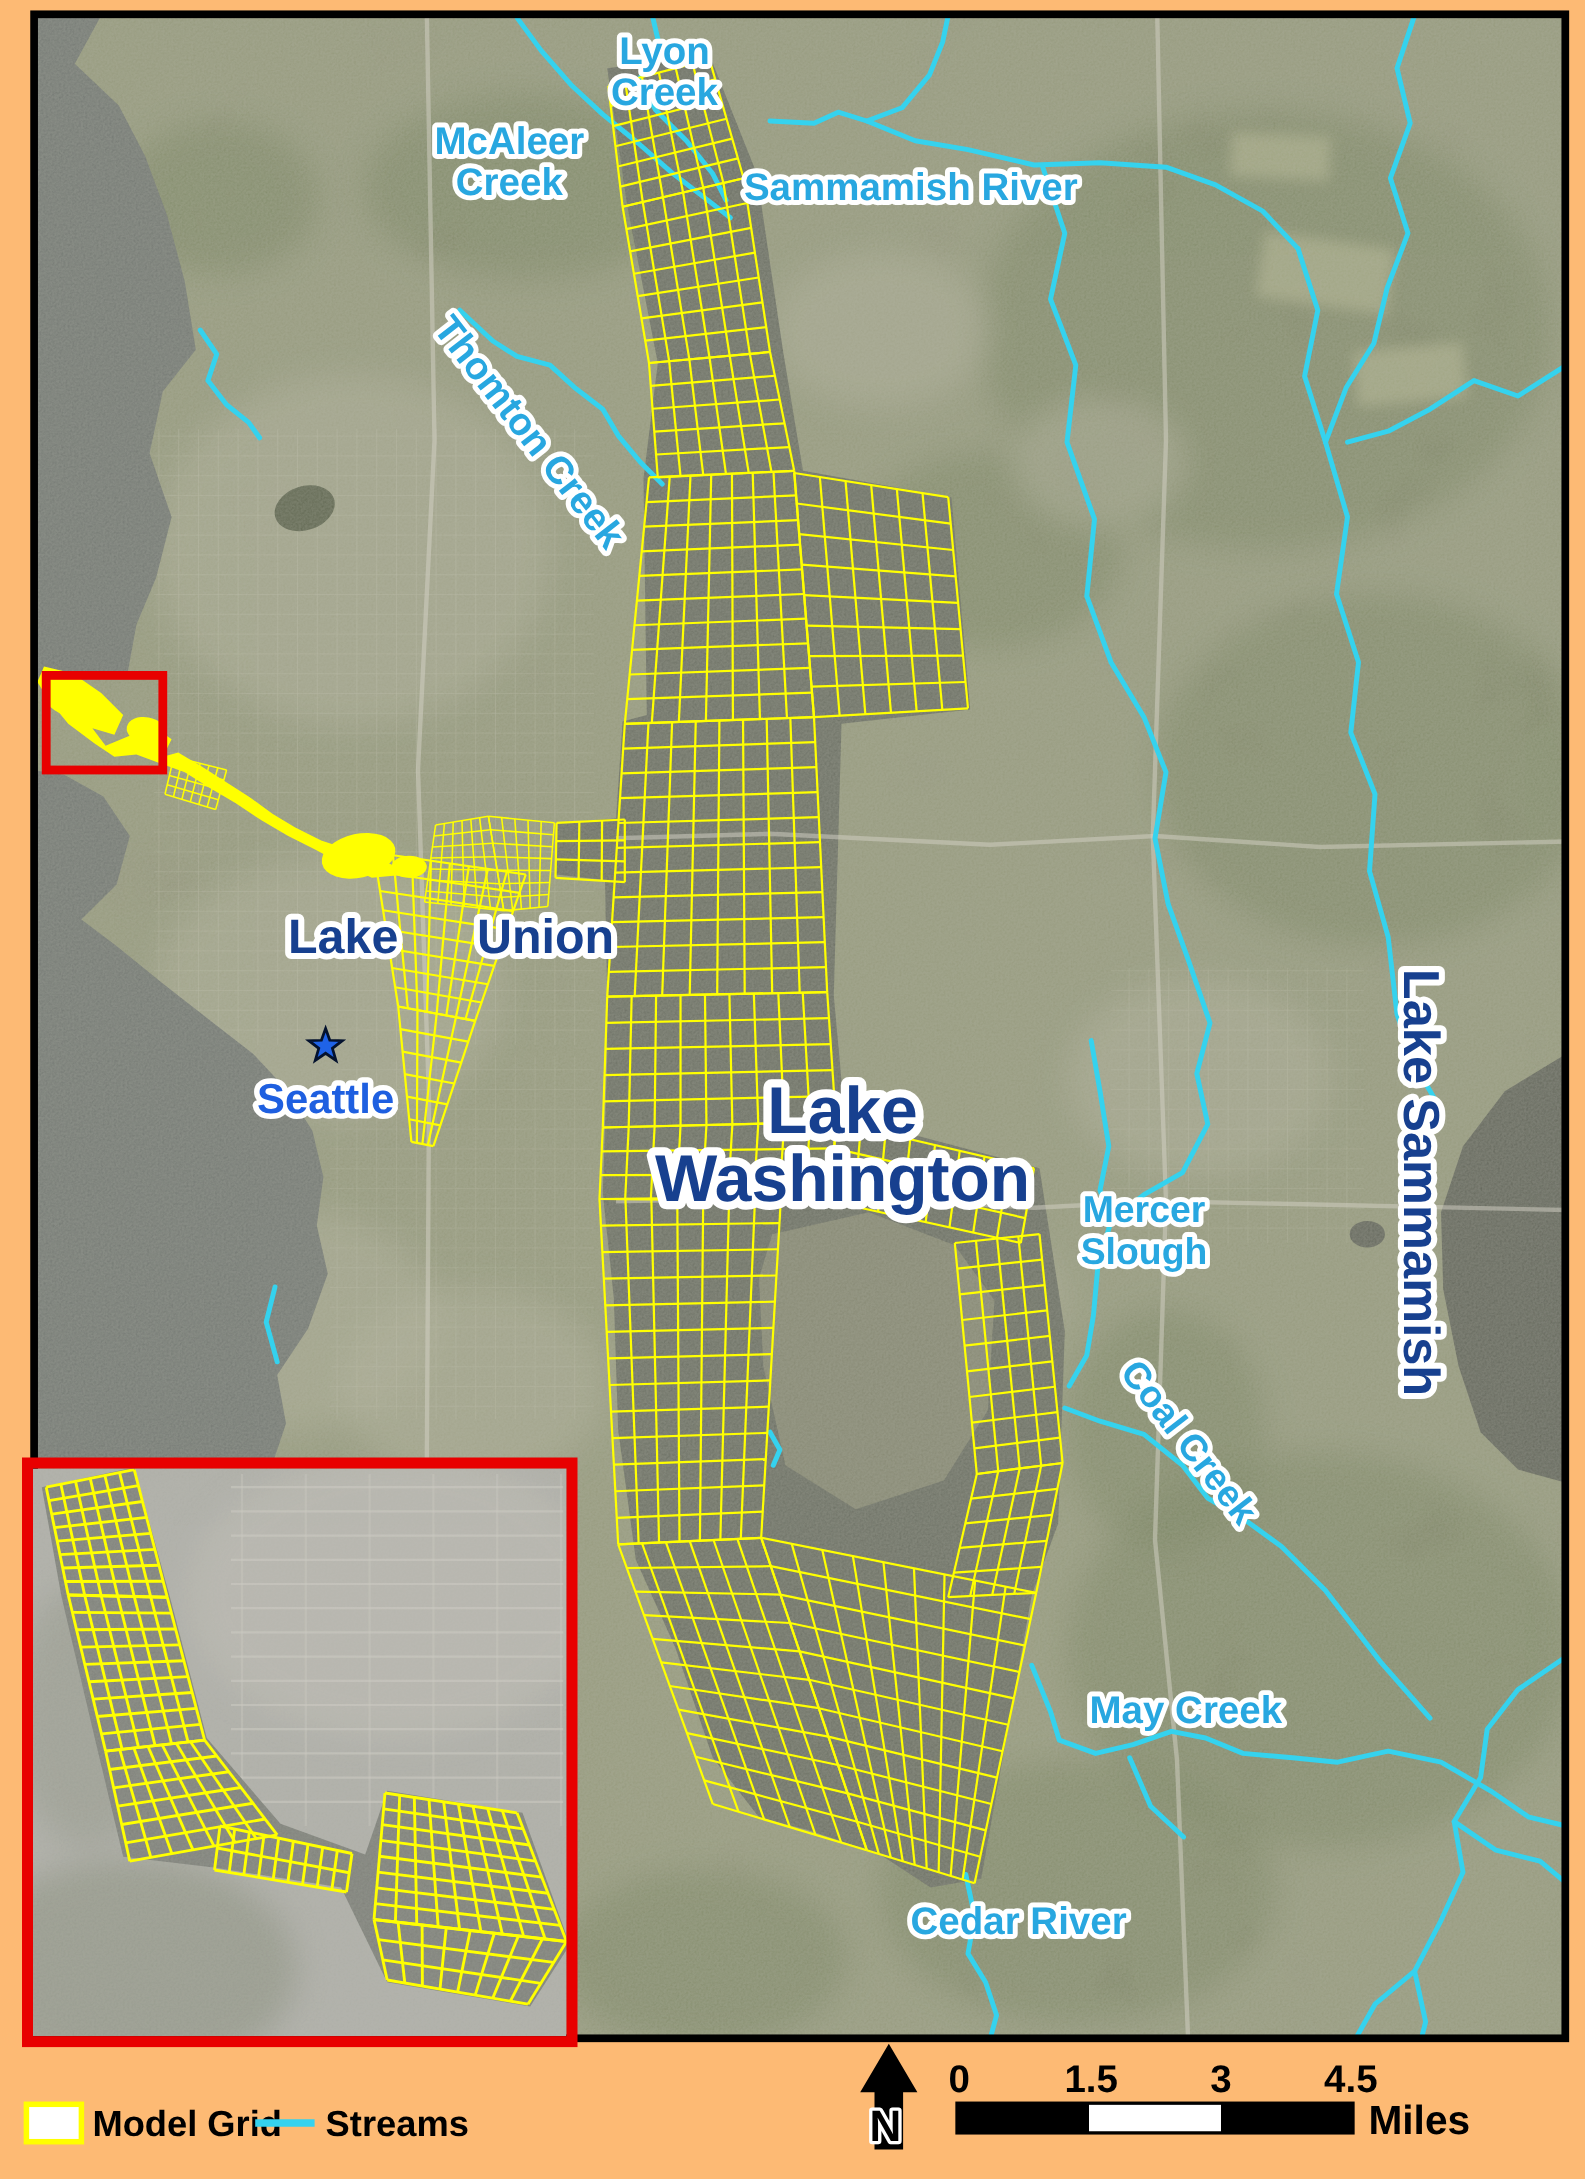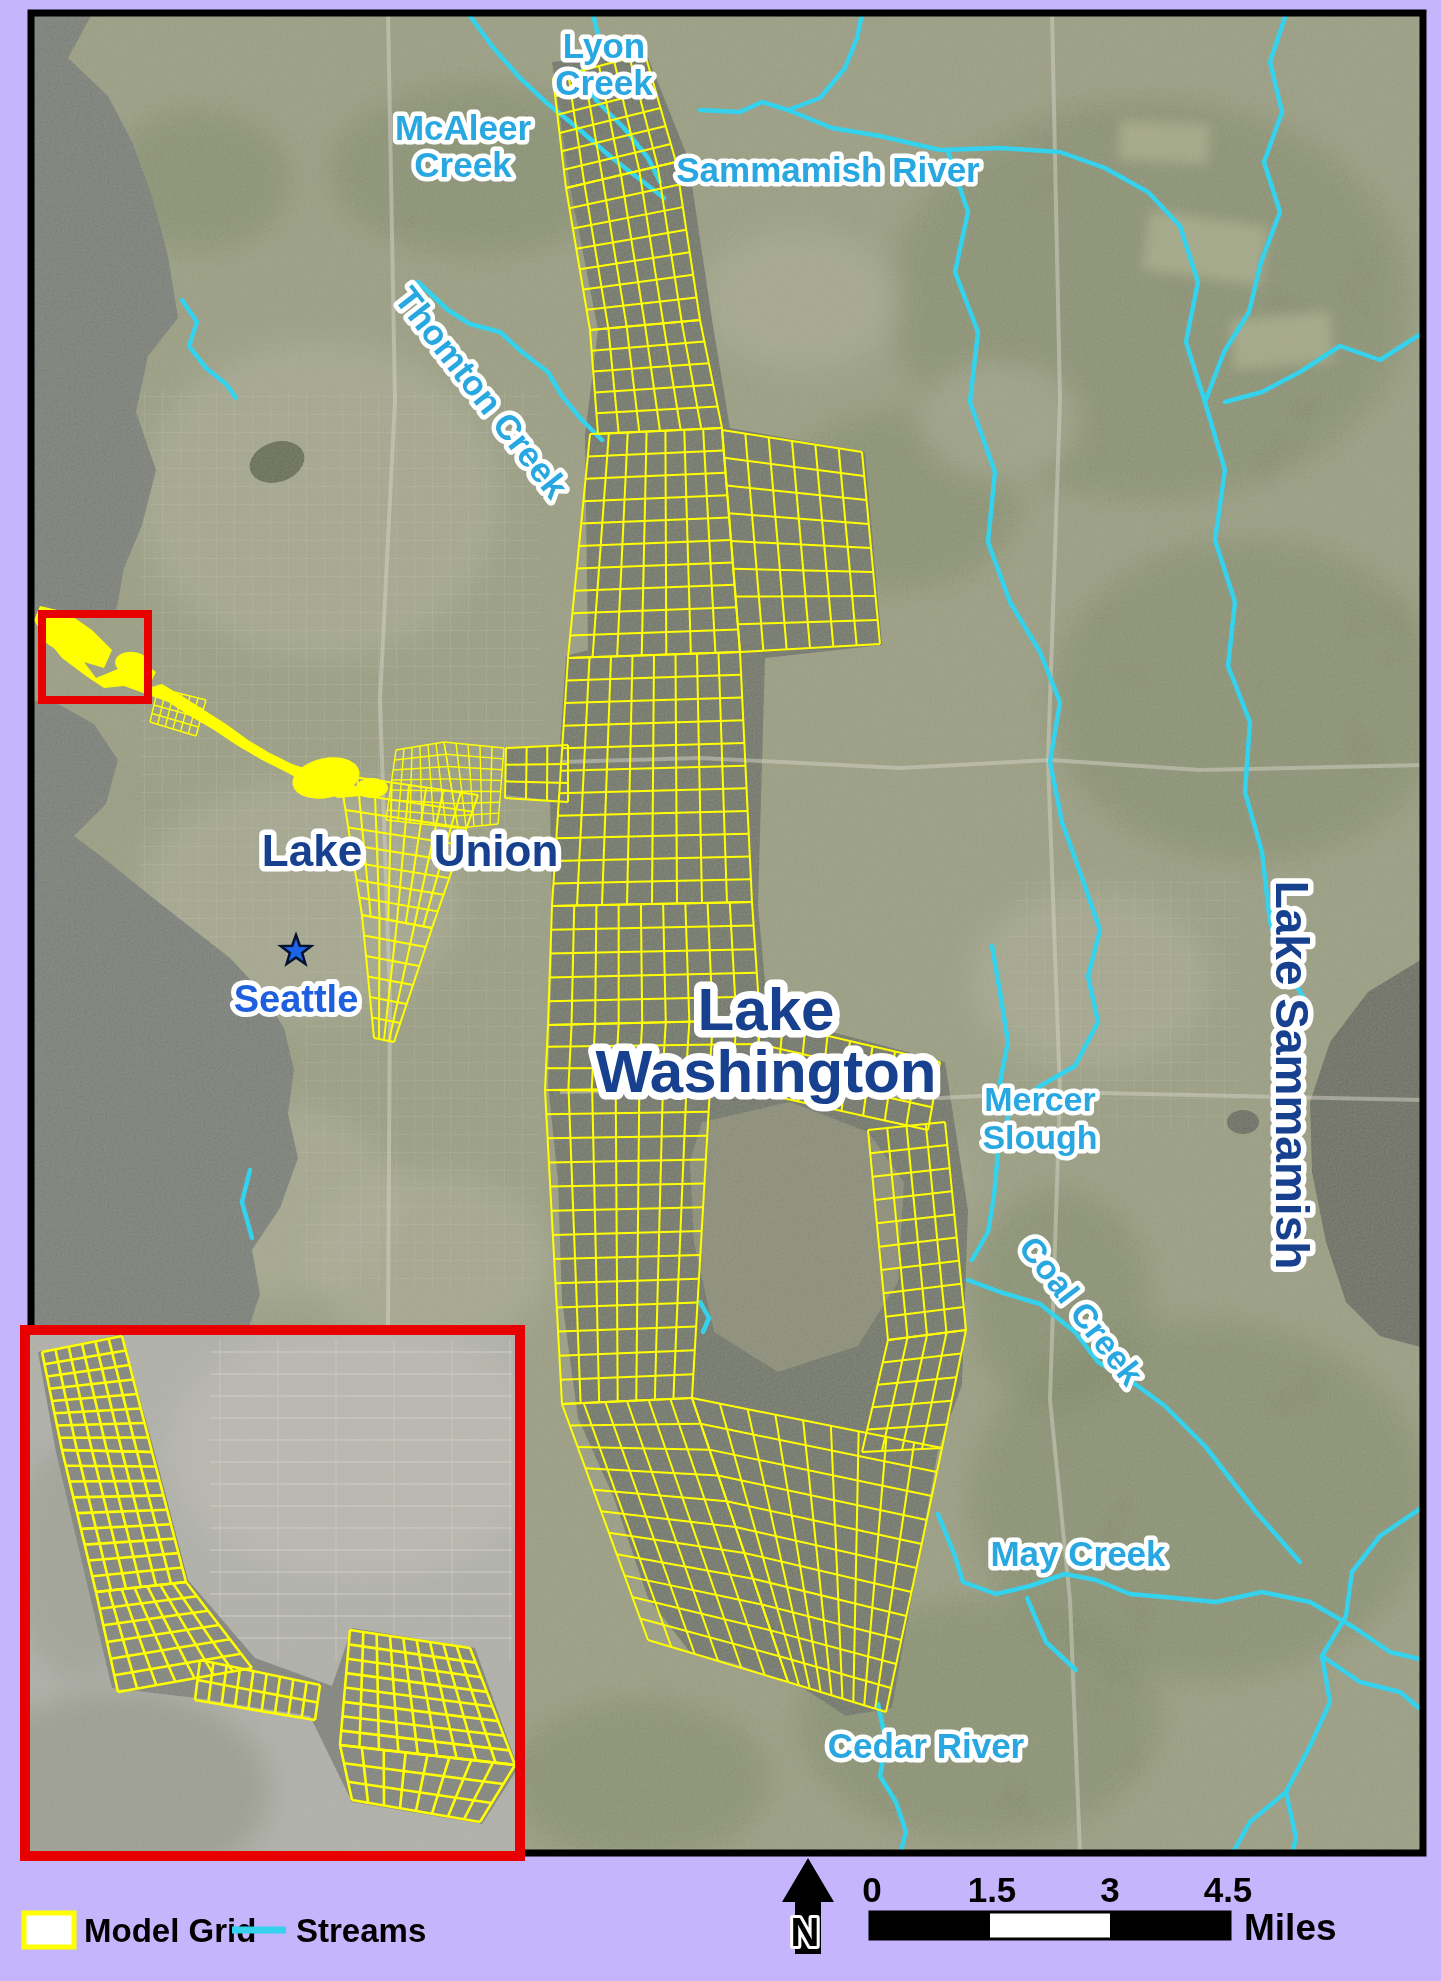--- a/index.html
+++ b/index.html
@@ -1,16 +1,16 @@
 <!DOCTYPE html>
 <html><head>
 <meta charset="utf-8">
 <style>
   html,body{margin:0;padding:0;background:#ffffff;}
-  .page{position:relative;width:1441px;height:1981px;background:#c4b5fd;overflow:hidden;
+  .page{position:relative;width:1441px;height:1981px;background:#fdba74;overflow:hidden;
         font-family:"Liberation Sans", sans-serif;}
   svg text{font-family:"Liberation Sans", sans-serif;font-weight:bold;}
   .maplabel{paint-order:stroke;stroke-linejoin:round;}
 </style>
 </head>
 <body>
 
 <div class="page">
   <svg width="1441" height="1981" viewBox="0 0 1441 1981">
     <defs>

